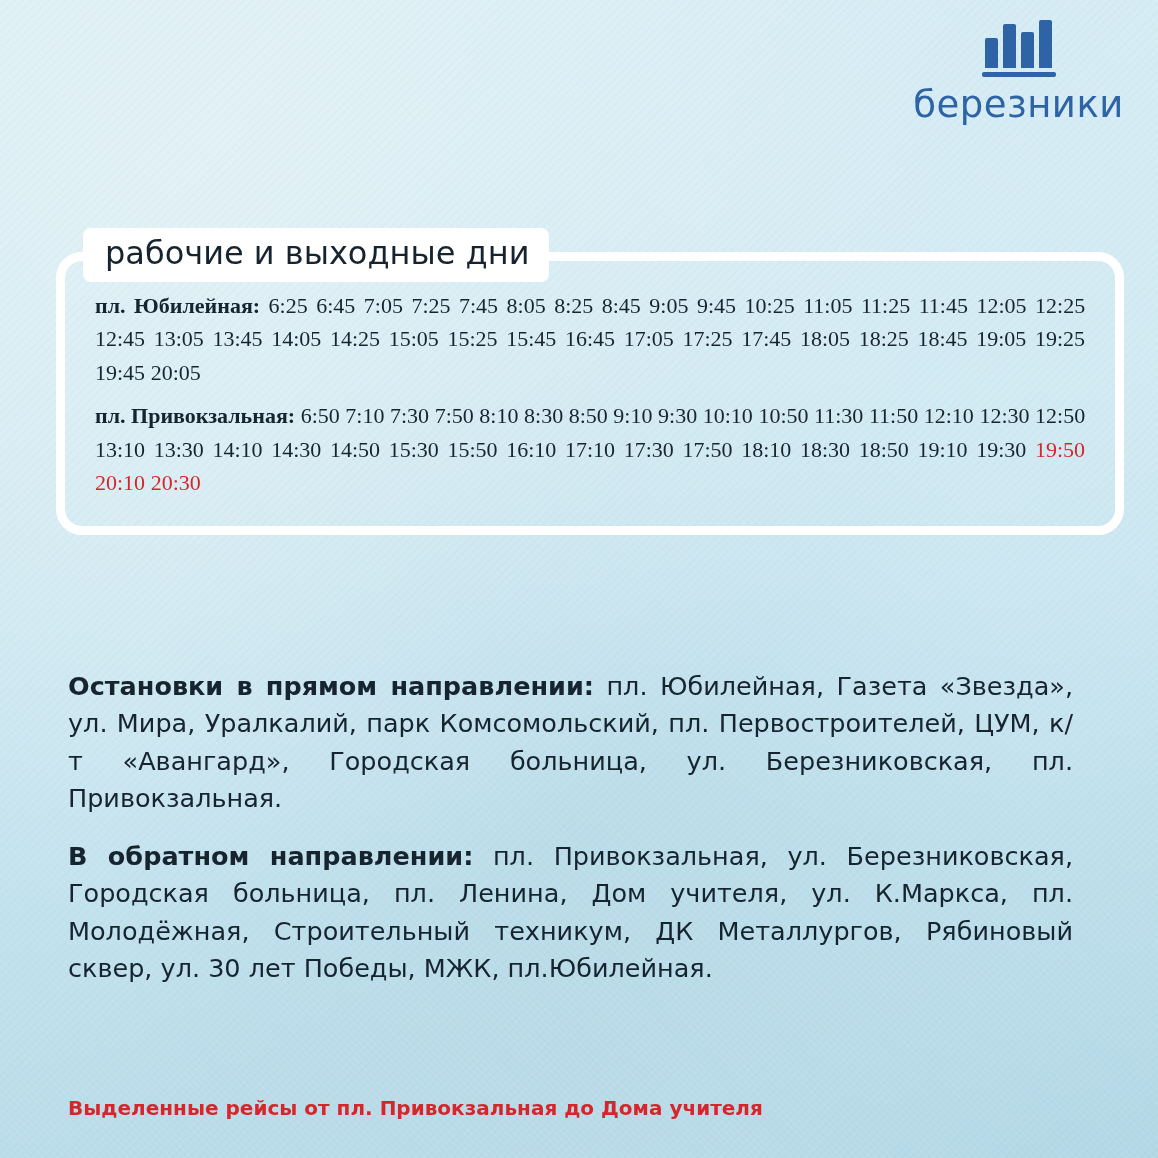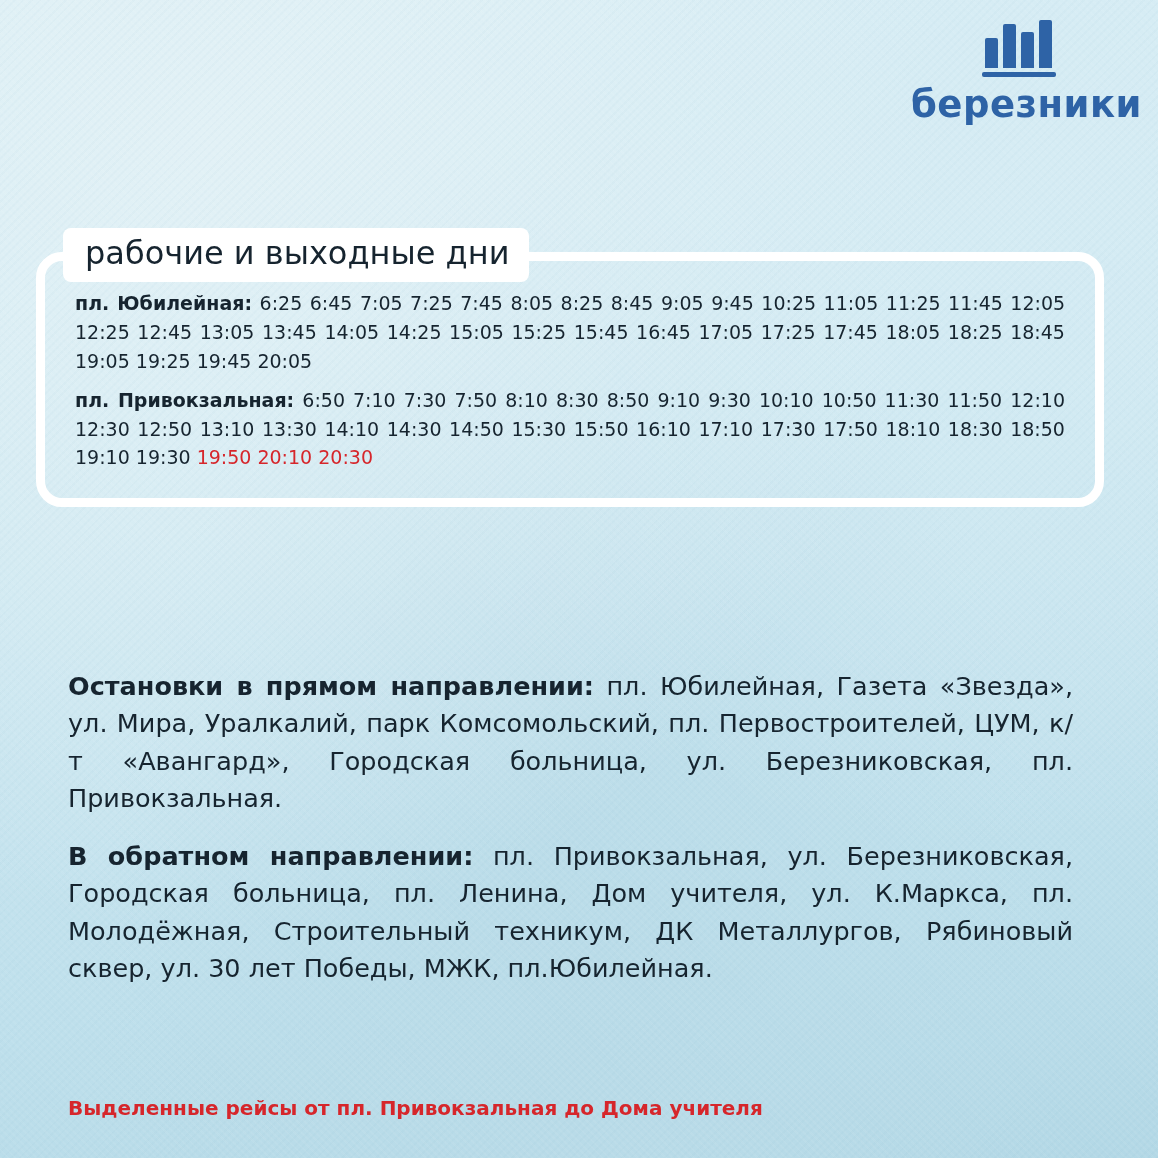--- a/index.html
+++ b/index.html
@@ -87,54 +87,55 @@
   .logo-underline {
     width: 74px;
     height: 5px;
     background: #2e63a6;
     margin: 4px auto 0;
     border-radius: 2px;
   }
   .logo-text {
     margin-top: 6px;
     font-size: 37px;
-    font-weight: bold;
+    font-weight: normal;
     color: #2e63a6;
     letter-spacing: 0.5px;
   }
 
   
   .schedule-card {
     position: absolute;
-    left: 36px;
+    left: 56px;
     top: 252px;
     width: 1068px;
     box-sizing: border-box;
     border: 9px solid #ffffff;
     border-radius: 26px;
     padding: 28px 30px 26px 30px;
   }
   .days-label {
     position: absolute;
     top: -33px;
     left: 18px;
     background: #ffffff;
     color: #16242f;
     font-size: 32px;
     padding: 6px 20px 10px 22px;
     border-radius: 8px;
     white-space: nowrap;
   }
 
   .trips-block {
-    font-size: 19px;
+    font-size: 22px;
     line-height: 1.52;
     color: #16242f;
     text-align: justify;
     text-align-last: left;
+    font-family: Liberation Serif, serif;
   }
   .trips-block + .trips-block { margin-top: 10px; }
   .stop-name {
     font-weight: bold;
     color: #16242f;
   }
   .time { white-space: nowrap; }
   .time.hl { color: #d6262b; }
 
   

